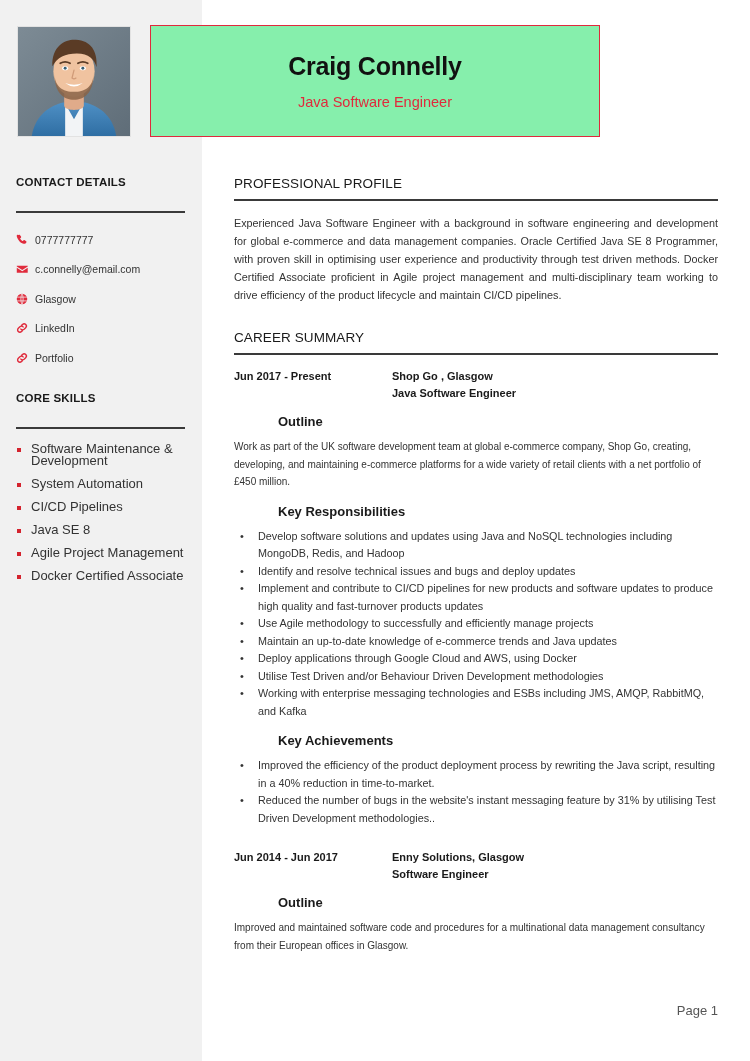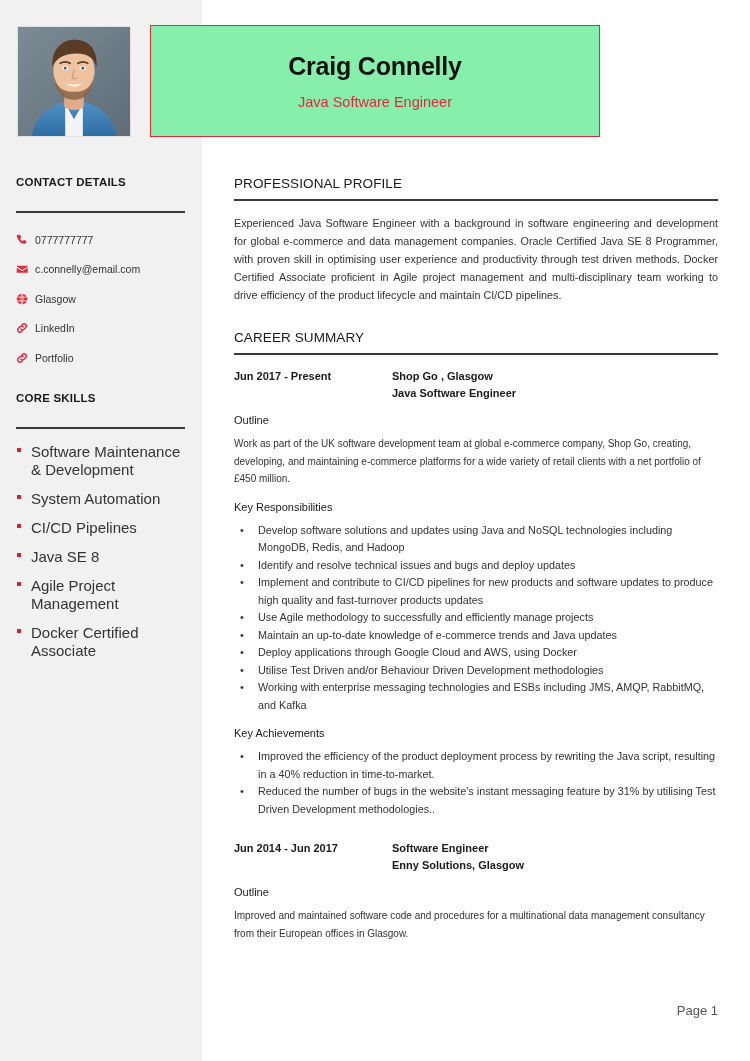--- a/index.html
+++ b/index.html
@@ -84,22 +84,22 @@
     color: #e02b3c;
   }
   .contact-icon svg { display: block; }
   .contact-text { white-space: nowrap; }
 
   .skills-list { list-style: none; }
   .skill-item {
     position: relative;
     padding-left: 15px;
     margin-bottom: 11px;
-    font-size: 15px;
-    line-height: 18px;
+    font-size: 13px;
+    line-height: 12px;
     color: #333333;
   }
   .skill-item::before {
     content: "";
     position: absolute;
     left: 1px;
     top: 5px;
     width: 4px;
     height: 4px;
     background: #d4232e;
@@ -170,25 +170,26 @@
     display: flex;
     font-size: 11px;
     font-weight: bold;
     color: #1a1a1a;
     line-height: 16.5px;
   }
   .job-dates { flex: 0 0 158px; }
   .job-company-block { flex: 1; }
 
   .job-subheading {
-    font-size: 11px;
-    font-weight: normal;
+    font-size: 13px;
+    font-weight: bold;
     color: #1a1a1a;
     margin-top: 13px;
     margin-bottom: 9px;
+    margin-left: 44px;
   }
 
   .job-outline {
     font-size: 10px;
     line-height: 17.5px;
     color: #333333;
   }
 
   .bullets { list-style: none; margin-top: 1px; }
   .bullet {
@@ -387,22 +388,22 @@
           <li class="bullet">Reduced the number of bugs in the website's instant messaging feature by 31% by utilising Test Driven Development methodologies..</li>
         </ul>
       </div>
 
       <div class="job-sep"></div>
 
       <div class="job">
         <div class="job-head">
           <div class="job-dates">Jun 2014 - Jun 2017</div>
           <div class="job-company-block">
+            <div>Enny Solutions, Glasgow</div>
             <div>Software Engineer</div>
-            <div>Enny Solutions, Glasgow</div>
           </div>
         </div>
 
         <div class="job-subheading">Outline</div>
         <p class="job-outline">Improved and maintained software code and procedures for a multinational data management consultancy from their European offices in Glasgow.</p>
       </div>
 
     </div>
   </div>
 

